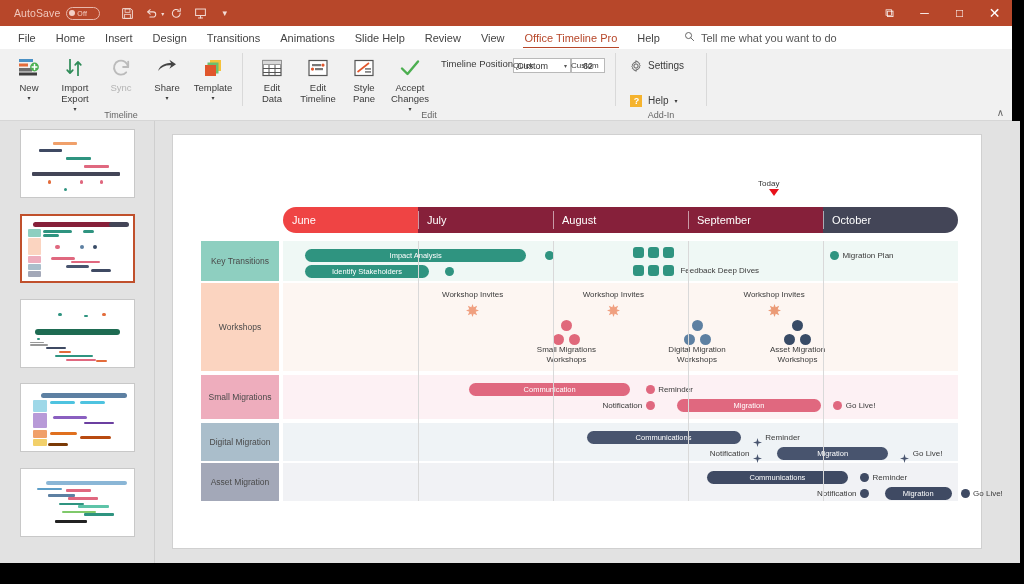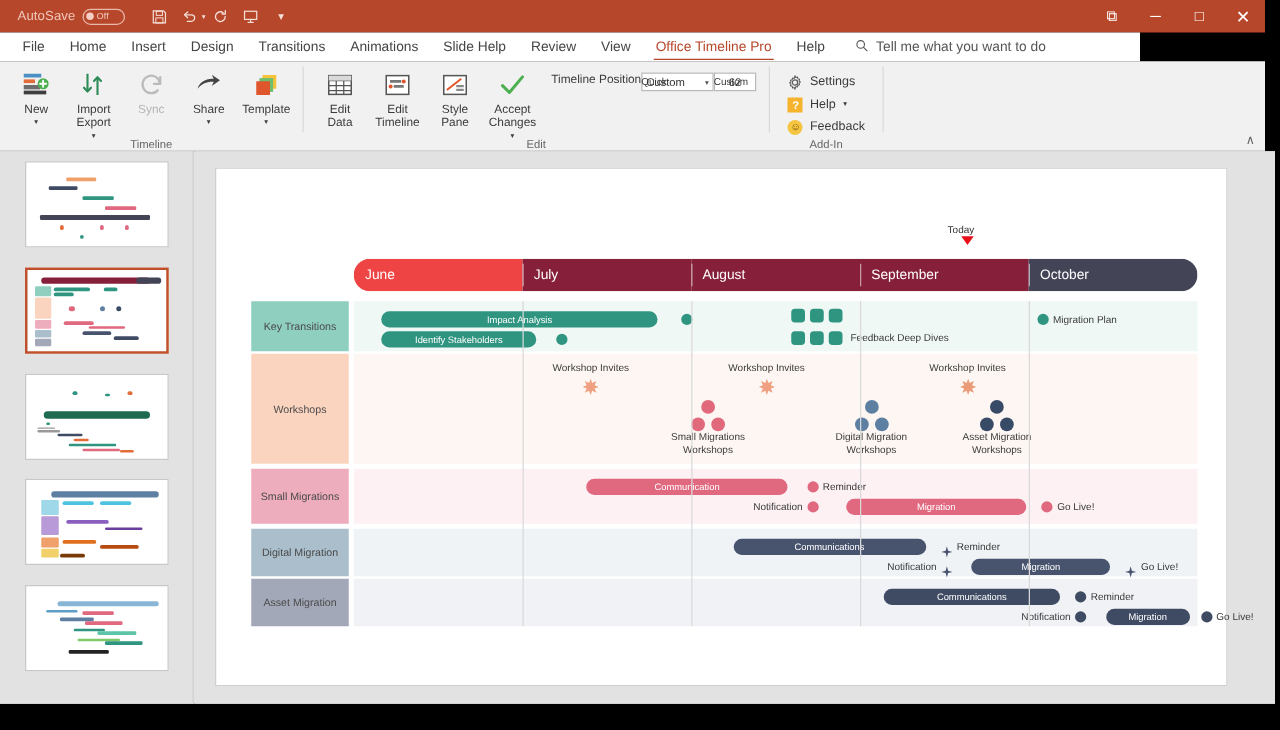--- a/index.html
+++ b/index.html
@@ -32,21 +32,21 @@
   .qat-caret { font-size: 6px; margin-left: -3px; color:#f4ded8; }
   .win-ctrl { position: absolute; right: 0; top: 0; display: flex; height: 26px; }
   .win-btn {
     width: 35px; height: 26px; display: flex; align-items: center; justify-content: center;
     color: #fff; font-size: 12px;
   }
   .win-btn.close { font-size: 14px; }
 
   
   .tabbar {
-    position: absolute; left: 0; top: 26px; width: 912px; height: 23px;
+    position: absolute; left: 0; top: 26px; width: 1012px; height: 23px;
     background: #fff; display: flex; align-items: center; padding-left: 8px;
   }
   .tab {
     padding: 0 10px; height: 23px; display: flex; align-items: center;
     font-size: 11px; color: #444; white-space: nowrap;
   }
   .tab.addin { color: #b7472a; position: relative; font-size: 11px; }
   .tab.addin::after {
     content: ""; position: absolute; left: 8px; right: 8px; bottom: 1px;
     height: 1.5px; background: #b7472a;
@@ -87,21 +87,21 @@
     display: flex; align-items: center; justify-content: space-between;
     padding: 0 3px; font-size: 9px; color: #333;
   }
   .mini-select .cv { font-size: 6px; color:#555; }
   .mini-input {
     width: 34px; height: 15px; background: #fff; border: 1px solid #b9b9b9;
     display: flex; align-items: center; justify-content: center; font-size: 9px; color: #333;
   }
 
   
-  .addin-list { display: flex; flex-direction: column; padding: 6px 8px 0 8px; gap: 5px; }
+  .addin-list { display: flex; flex-direction: column; padding: 6px 8px 0 8px; gap: 22px; }
   .addin-item { display: flex; align-items: center; gap: 5px; font-size: 10px; color: #3b3b3b; }
   .addin-ico { width: 13px; height: 13px; display: flex; align-items: center; justify-content: center; font-size: 11px; }
   .ico-help {
     width: 12px; height: 12px; background: #f5b32e; color: #fff;
     font-size: 9px; font-weight: bold; display:flex; align-items:center; justify-content:center;
   }
   .ico-feedback {
     width: 12px; height: 12px; border-radius: 50%; background: #f5c542; color: #6b4a00;
     font-size: 8px; display:flex; align-items:center; justify-content:center;
   }

